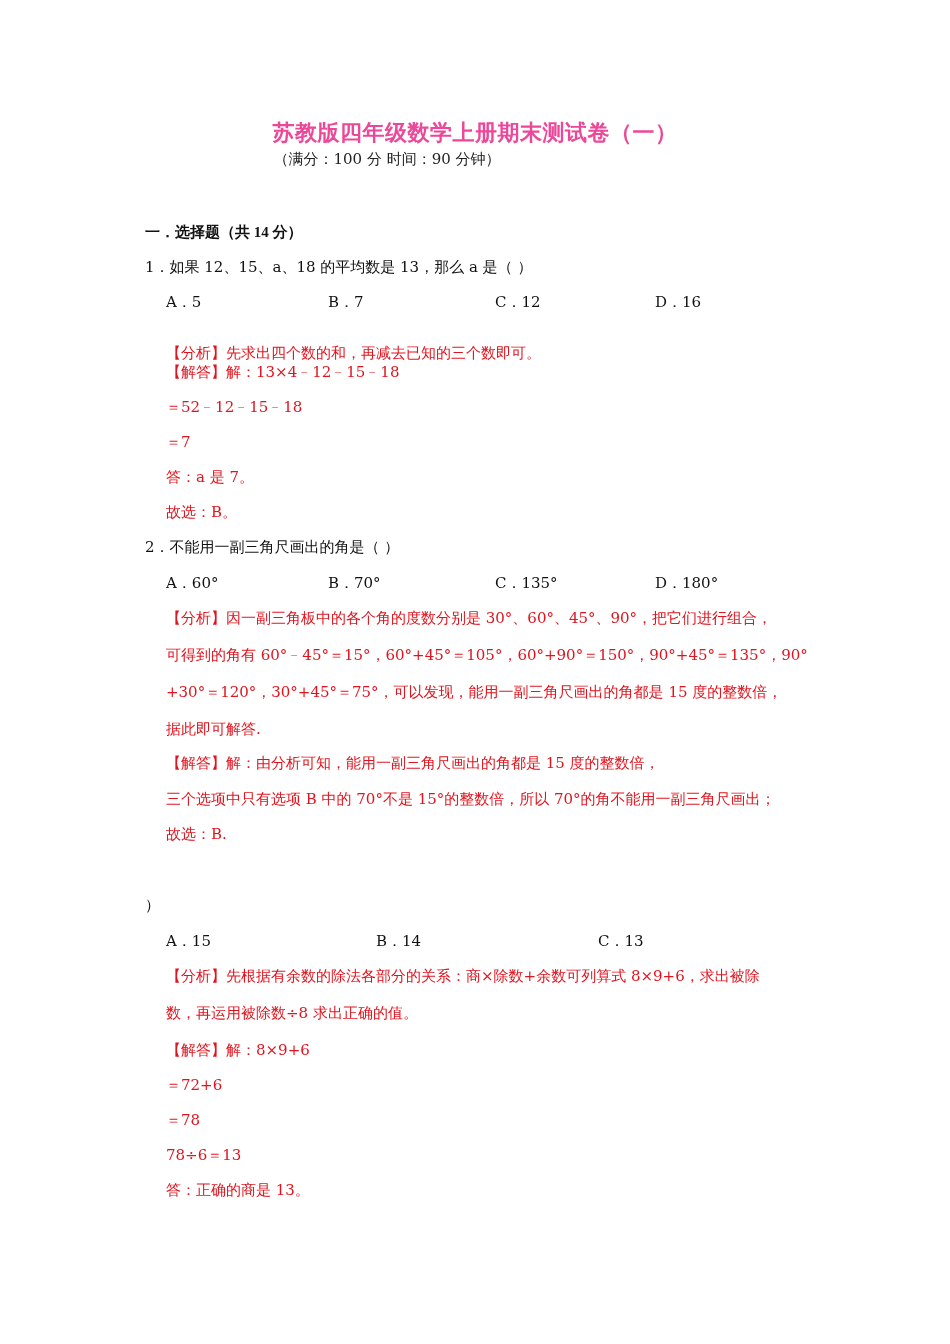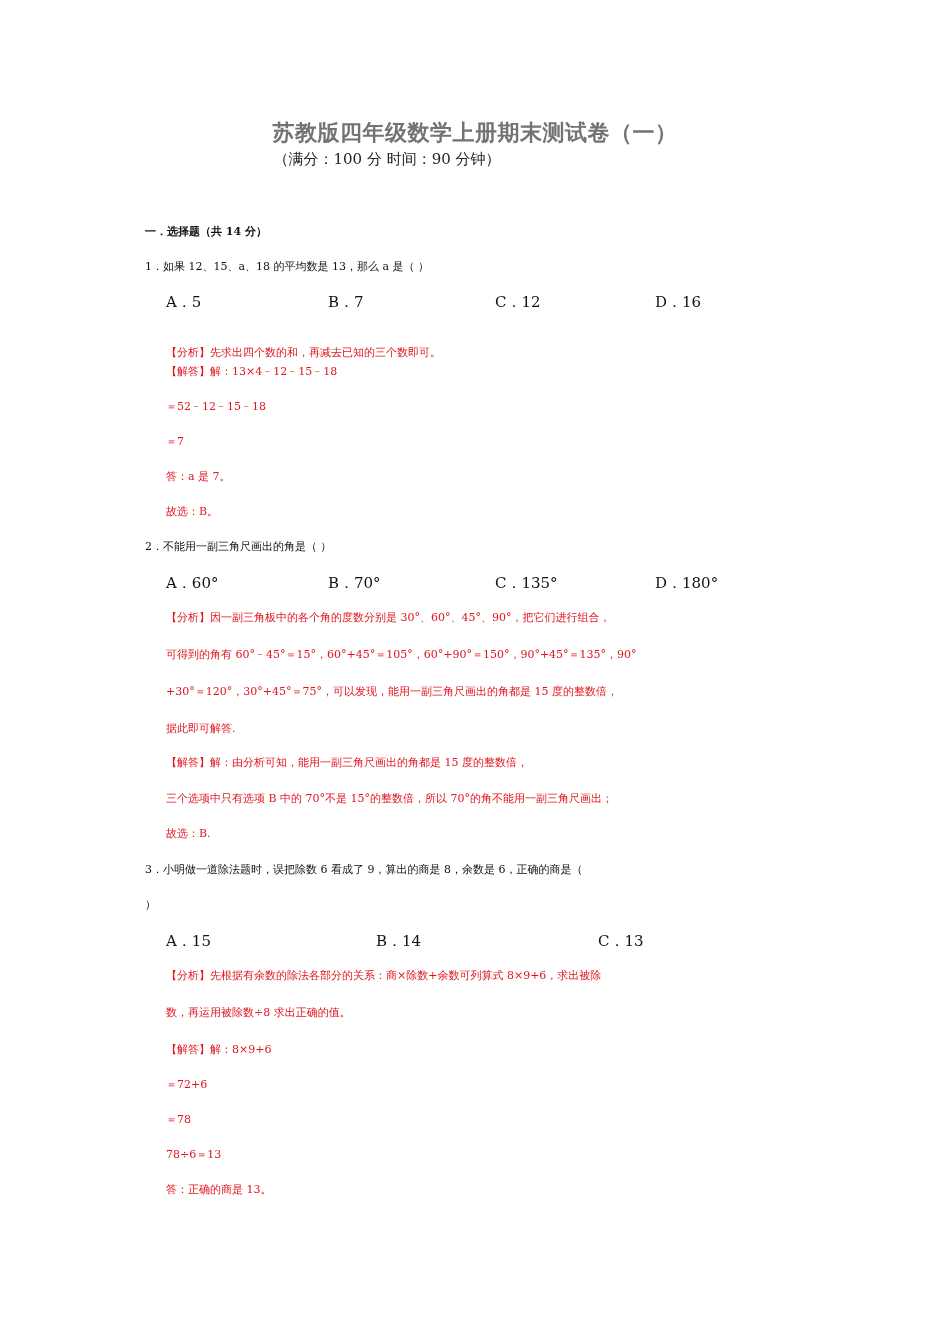--- a/index.html
+++ b/index.html
@@ -1,26 +1,26 @@
 <!DOCTYPE html>
 <html><head>
 <meta charset="utf-8">
 <style>
   html, body { margin: 0; padding: 0; background: #ffffff; }
   body { width: 950px; height: 1344px; position: relative; overflow: hidden;
          font-family: "DejaVu Serif", "Liberation Serif", serif; color: #111; }
   .page { position: absolute; left: 0; top: 0; width: 950px; height: 1344px; }
   .title { position: absolute; top: 118px; left: 0; width: 950px; text-align: center;
            font-family: "DejaVu Sans", "Liberation Sans", sans-serif; font-weight: bold;
-           font-size: 22px; letter-spacing: 0.5px; color: #737373; }
+           font-size: 22px; letter-spacing: 0.5px; color: #ec4899; }
   .subtitle { position: absolute; top: 150px; left: 0; width: 774px; text-align: center;
               font-size: 15px; color: #222; }
-  .line { position: absolute; font-size: 11px; line-height: 20px; white-space: nowrap; }
+  .line { position: absolute; font-size: 15px; line-height: 20px; white-space: nowrap; }
   .red { color: #e0141e; }
-  .section { font-weight: bold; font-size: 11px; }
+  .section { font-weight: bold; font-size: 15px; font-family: Liberation Serif, serif; }
   .opt { position: absolute; font-size: 15px; line-height: 20px; white-space: nowrap; }
 </style>
 </head>
 <body>
 
 <div class="page">
   <div class="title">苏教版四年级数学上册期末测试卷（一）</div>
   <div class="subtitle">（满分：100 分    时间：90 分钟）</div>
 
   <div class="line section" style="top:222px; left:145px;">一．选择题（共 14 分）</div>
@@ -43,21 +43,20 @@
   <div class="opt" style="top:573px; left:495px;">C．135°</div>
   <div class="opt" style="top:573px; left:655px;">D．180°</div>
   <div class="line red" style="top:608px; left:166px;"><span>【分析】</span><span>因一副三角板中的各个角的度数分别是 30°、60°、45°、90°，把它们进行组合，</span></div>
   <div class="line red" style="top:645px; left:166px;">可得到的角有 60°﹣45°＝15°，60°+45°＝105°，60°+90°＝150°，90°+45°＝135°，90°</div>
   <div class="line red" style="top:682px; left:166px;">+30°＝120°，30°+45°＝75°，可以发现，能用一副三角尺画出的角都是 15 度的整数倍，</div>
   <div class="line red" style="top:719px; left:166px;">据此即可解答.</div>
   <div class="line red" style="top:753px; left:166px;"><span>【解答】</span><span>解：由分析可知，能用一副三角尺画出的角都是 15 度的整数倍，</span></div>
   <div class="line red" style="top:789px; left:166px;">三个选项中只有选项 B 中的 70°不是 15°的整数倍，所以 70°的角不能用一副三角尺画出；</div>
   <div class="line red" style="top:824px; left:166px;">故选：B.</div>
 
-  <div class="line" style="top:860px; left:145px;">3．小明做一道除法题时，误把除数 6 看成了 9，算出的商是 8，余数是 6，正确的商是（</div>
   <div class="line" style="top:895px; left:145px;">）</div>
   <div class="opt" style="top:931px; left:166px;">A．15</div>
   <div class="opt" style="top:931px; left:376px;">B．14</div>
   <div class="opt" style="top:931px; left:598px;">C．13</div>
   <div class="line red" style="top:966px; left:166px;"><span>【分析】</span><span>先根据有余数的除法各部分的关系：商×除数+余数可列算式 8×9+6，求出被除</span></div>
   <div class="line red" style="top:1003px; left:166px;">数，再运用被除数÷8 求出正确的值。</div>
   <div class="line red" style="top:1040px; left:166px;"><span>【解答】</span><span>解：8×9+6</span></div>
   <div class="line red" style="top:1075px; left:166px;">＝72+6</div>
   <div class="line red" style="top:1110px; left:166px;">＝78</div>
   <div class="line red" style="top:1145px; left:166px;">78÷6＝13</div>

